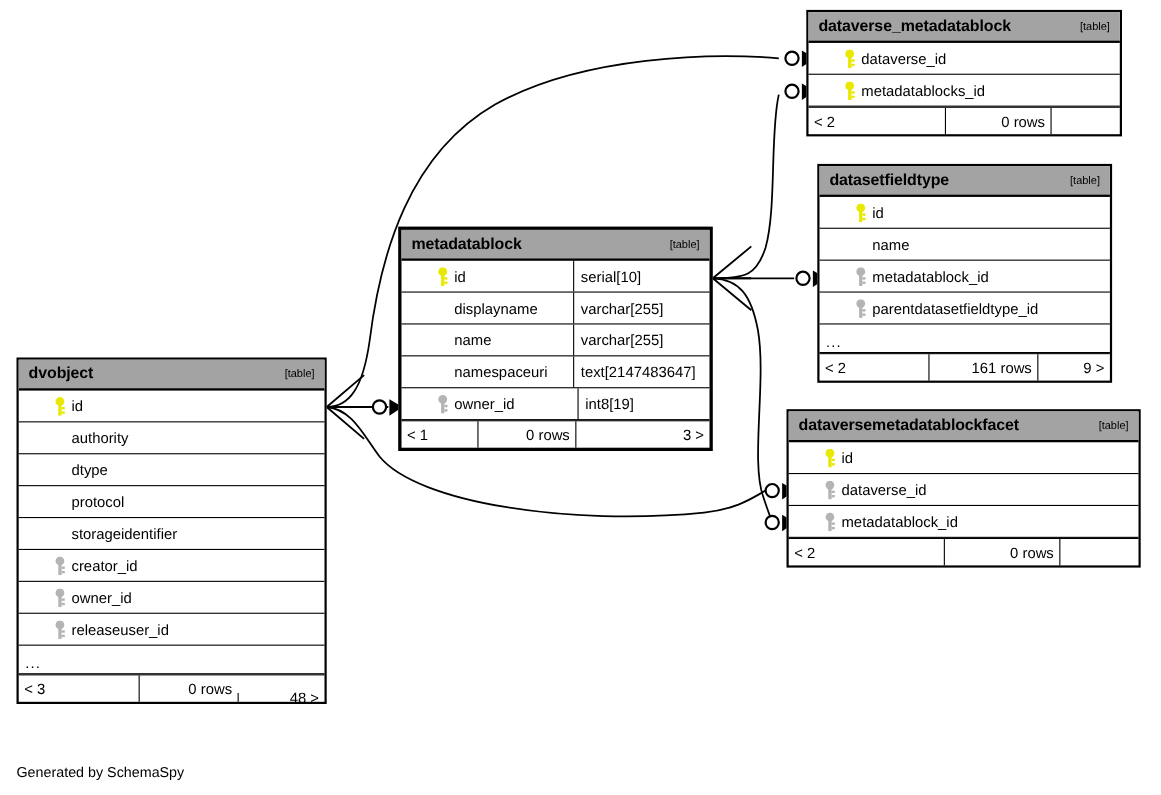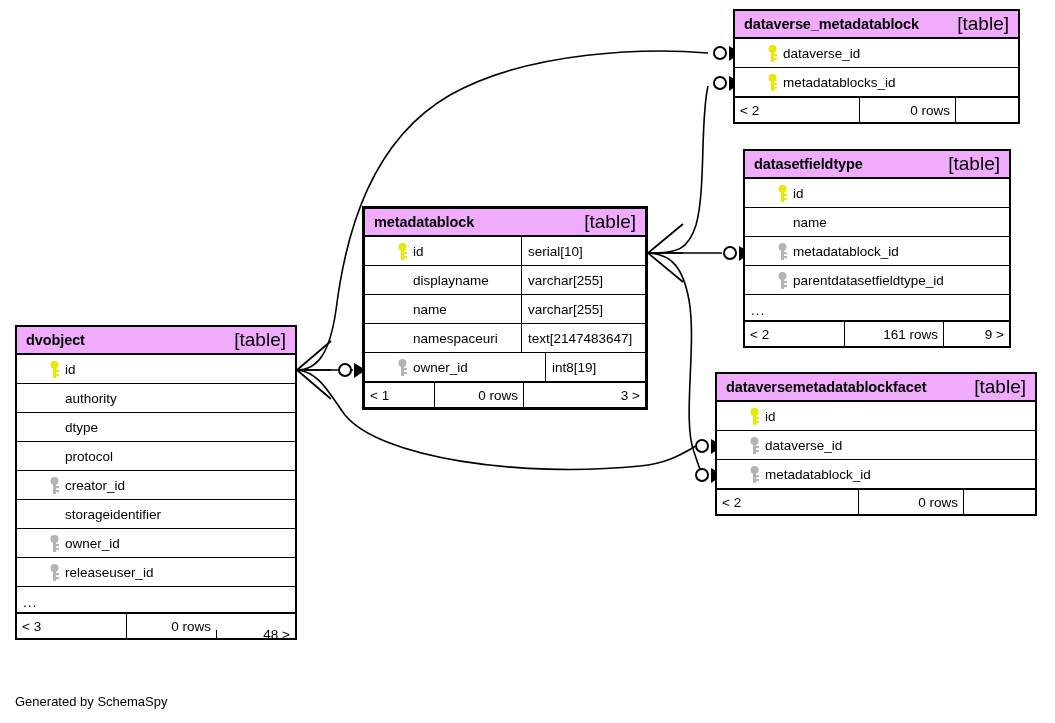--- a/index.html
+++ b/index.html
@@ -30,37 +30,37 @@
   }
 
   
   .table-node {
     position: absolute;
     border: 2px solid #000000;
     background: #ffffff;
     box-sizing: border-box;
   }
   .tbl-header {
-    background: #f0abfc;
+    background: #a3a3a3;
     border-bottom: 2px solid #000000;
     height: 28px;
     display: flex;
     align-items: center;
     padding: 0 9px;
     box-sizing: border-box;
   }
   .tbl-title {
     font-weight: bold;
     font-size: 14.5px;
     letter-spacing: -0.1px;
     white-space: nowrap;
   }
   .tbl-tag {
     margin-left: auto;
-    font-size: 19px;
+    font-size: 10px;
     color: #000000;
     white-space: nowrap;
   }
 
   .tbl-row {
     display: flex;
     align-items: stretch;
     border-bottom: 1px solid #000000;
     height: 29px;
     box-sizing: border-box;
@@ -350,21 +350,21 @@
         <span class="keyslot">
           <svg class="key-ico" width="9" height="17" viewBox="0 0 9 17">
               <circle cx="4.5" cy="4" r="4" fill="#b4b4b4"></circle>
               <rect x="3" y="6" width="3" height="11" fill="#b4b4b4"></rect>
               <rect x="6" y="9" width="3" height="2.2" fill="#b4b4b4"></rect>
               <rect x="6" y="13" width="3" height="2.2" fill="#b4b4b4"></rect>
             </svg>
         </span>
         <span class="col-label">owner_id</span>
       </div>
-      <div class="col-type" style="width:100px;">int8[19]</div>
+      <div class="col-type" style="width:120px;">int8[19]</div>
     </div>
 
     <div class="tbl-footer">
       <div class="ft-cell ft-left" style="width:69px;">&lt; 1</div>
       <div class="ft-cell ft-mid" style="width:89px;">0 rows</div>
       <div class="ft-cell ft-right" style="flex:1;">3 &gt;</div>
     </div>
   </div>
 
   <div class="table-node" style="left:715px; top:372px; width:322px;">
@@ -450,35 +450,35 @@
       </div>
     </div>
     <div class="tbl-row">
       <div class="col-name">
         <span class="keyslot"></span>
         <span class="col-label">protocol</span>
       </div>
     </div>
     <div class="tbl-row">
       <div class="col-name">
+        <span class="keyslot"></span>
+        <span class="col-label">storageidentifier</span>
+      </div>
+    </div>
+    <div class="tbl-row">
+      <div class="col-name">
         <span class="keyslot">
           <svg class="key-ico" width="9" height="17" viewBox="0 0 9 17">
               <circle cx="4.5" cy="4" r="4" fill="#b4b4b4"></circle>
               <rect x="3" y="6" width="3" height="11" fill="#b4b4b4"></rect>
               <rect x="6" y="9" width="3" height="2.2" fill="#b4b4b4"></rect>
               <rect x="6" y="13" width="3" height="2.2" fill="#b4b4b4"></rect>
             </svg>
         </span>
         <span class="col-label">creator_id</span>
-      </div>
-    </div>
-    <div class="tbl-row">
-      <div class="col-name">
-        <span class="keyslot"></span>
-        <span class="col-label">storageidentifier</span>
       </div>
     </div>
     <div class="tbl-row">
       <div class="col-name">
         <span class="keyslot">
           <svg class="key-ico" width="9" height="17" viewBox="0 0 9 17">
               <circle cx="4.5" cy="4" r="4" fill="#b4b4b4"></circle>
               <rect x="3" y="6" width="3" height="11" fill="#b4b4b4"></rect>
               <rect x="6" y="9" width="3" height="2.2" fill="#b4b4b4"></rect>
               <rect x="6" y="13" width="3" height="2.2" fill="#b4b4b4"></rect>

